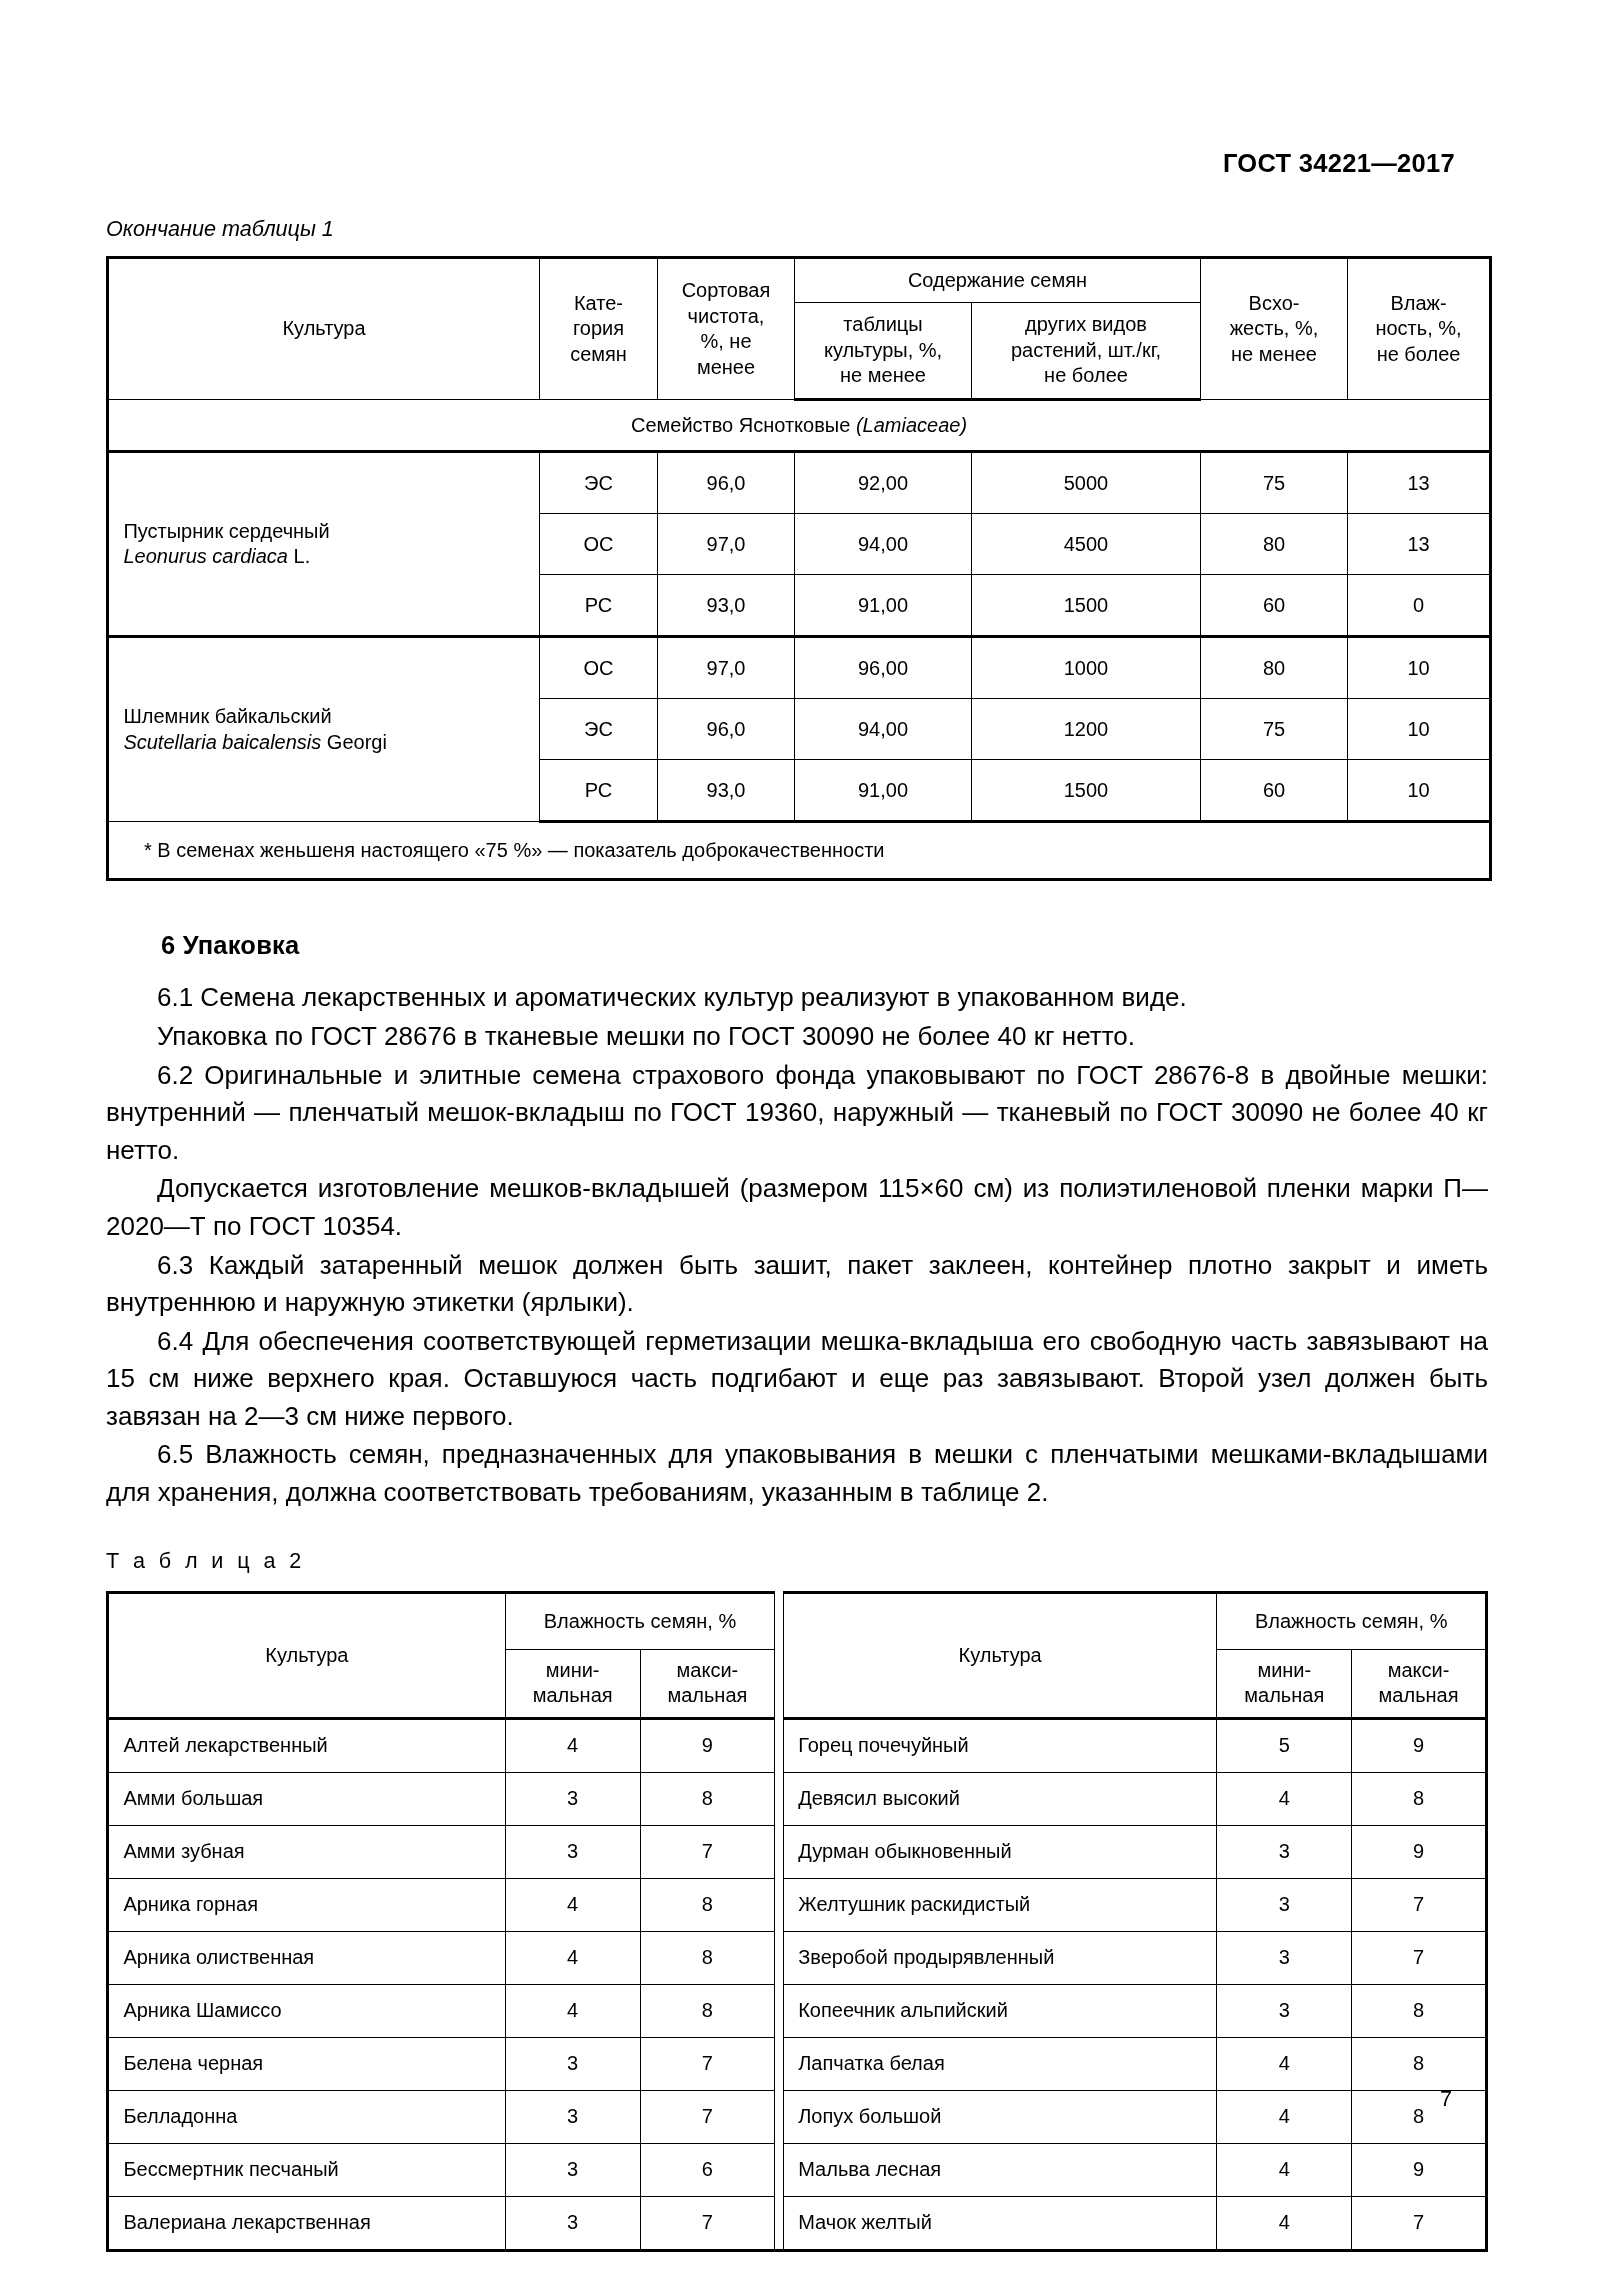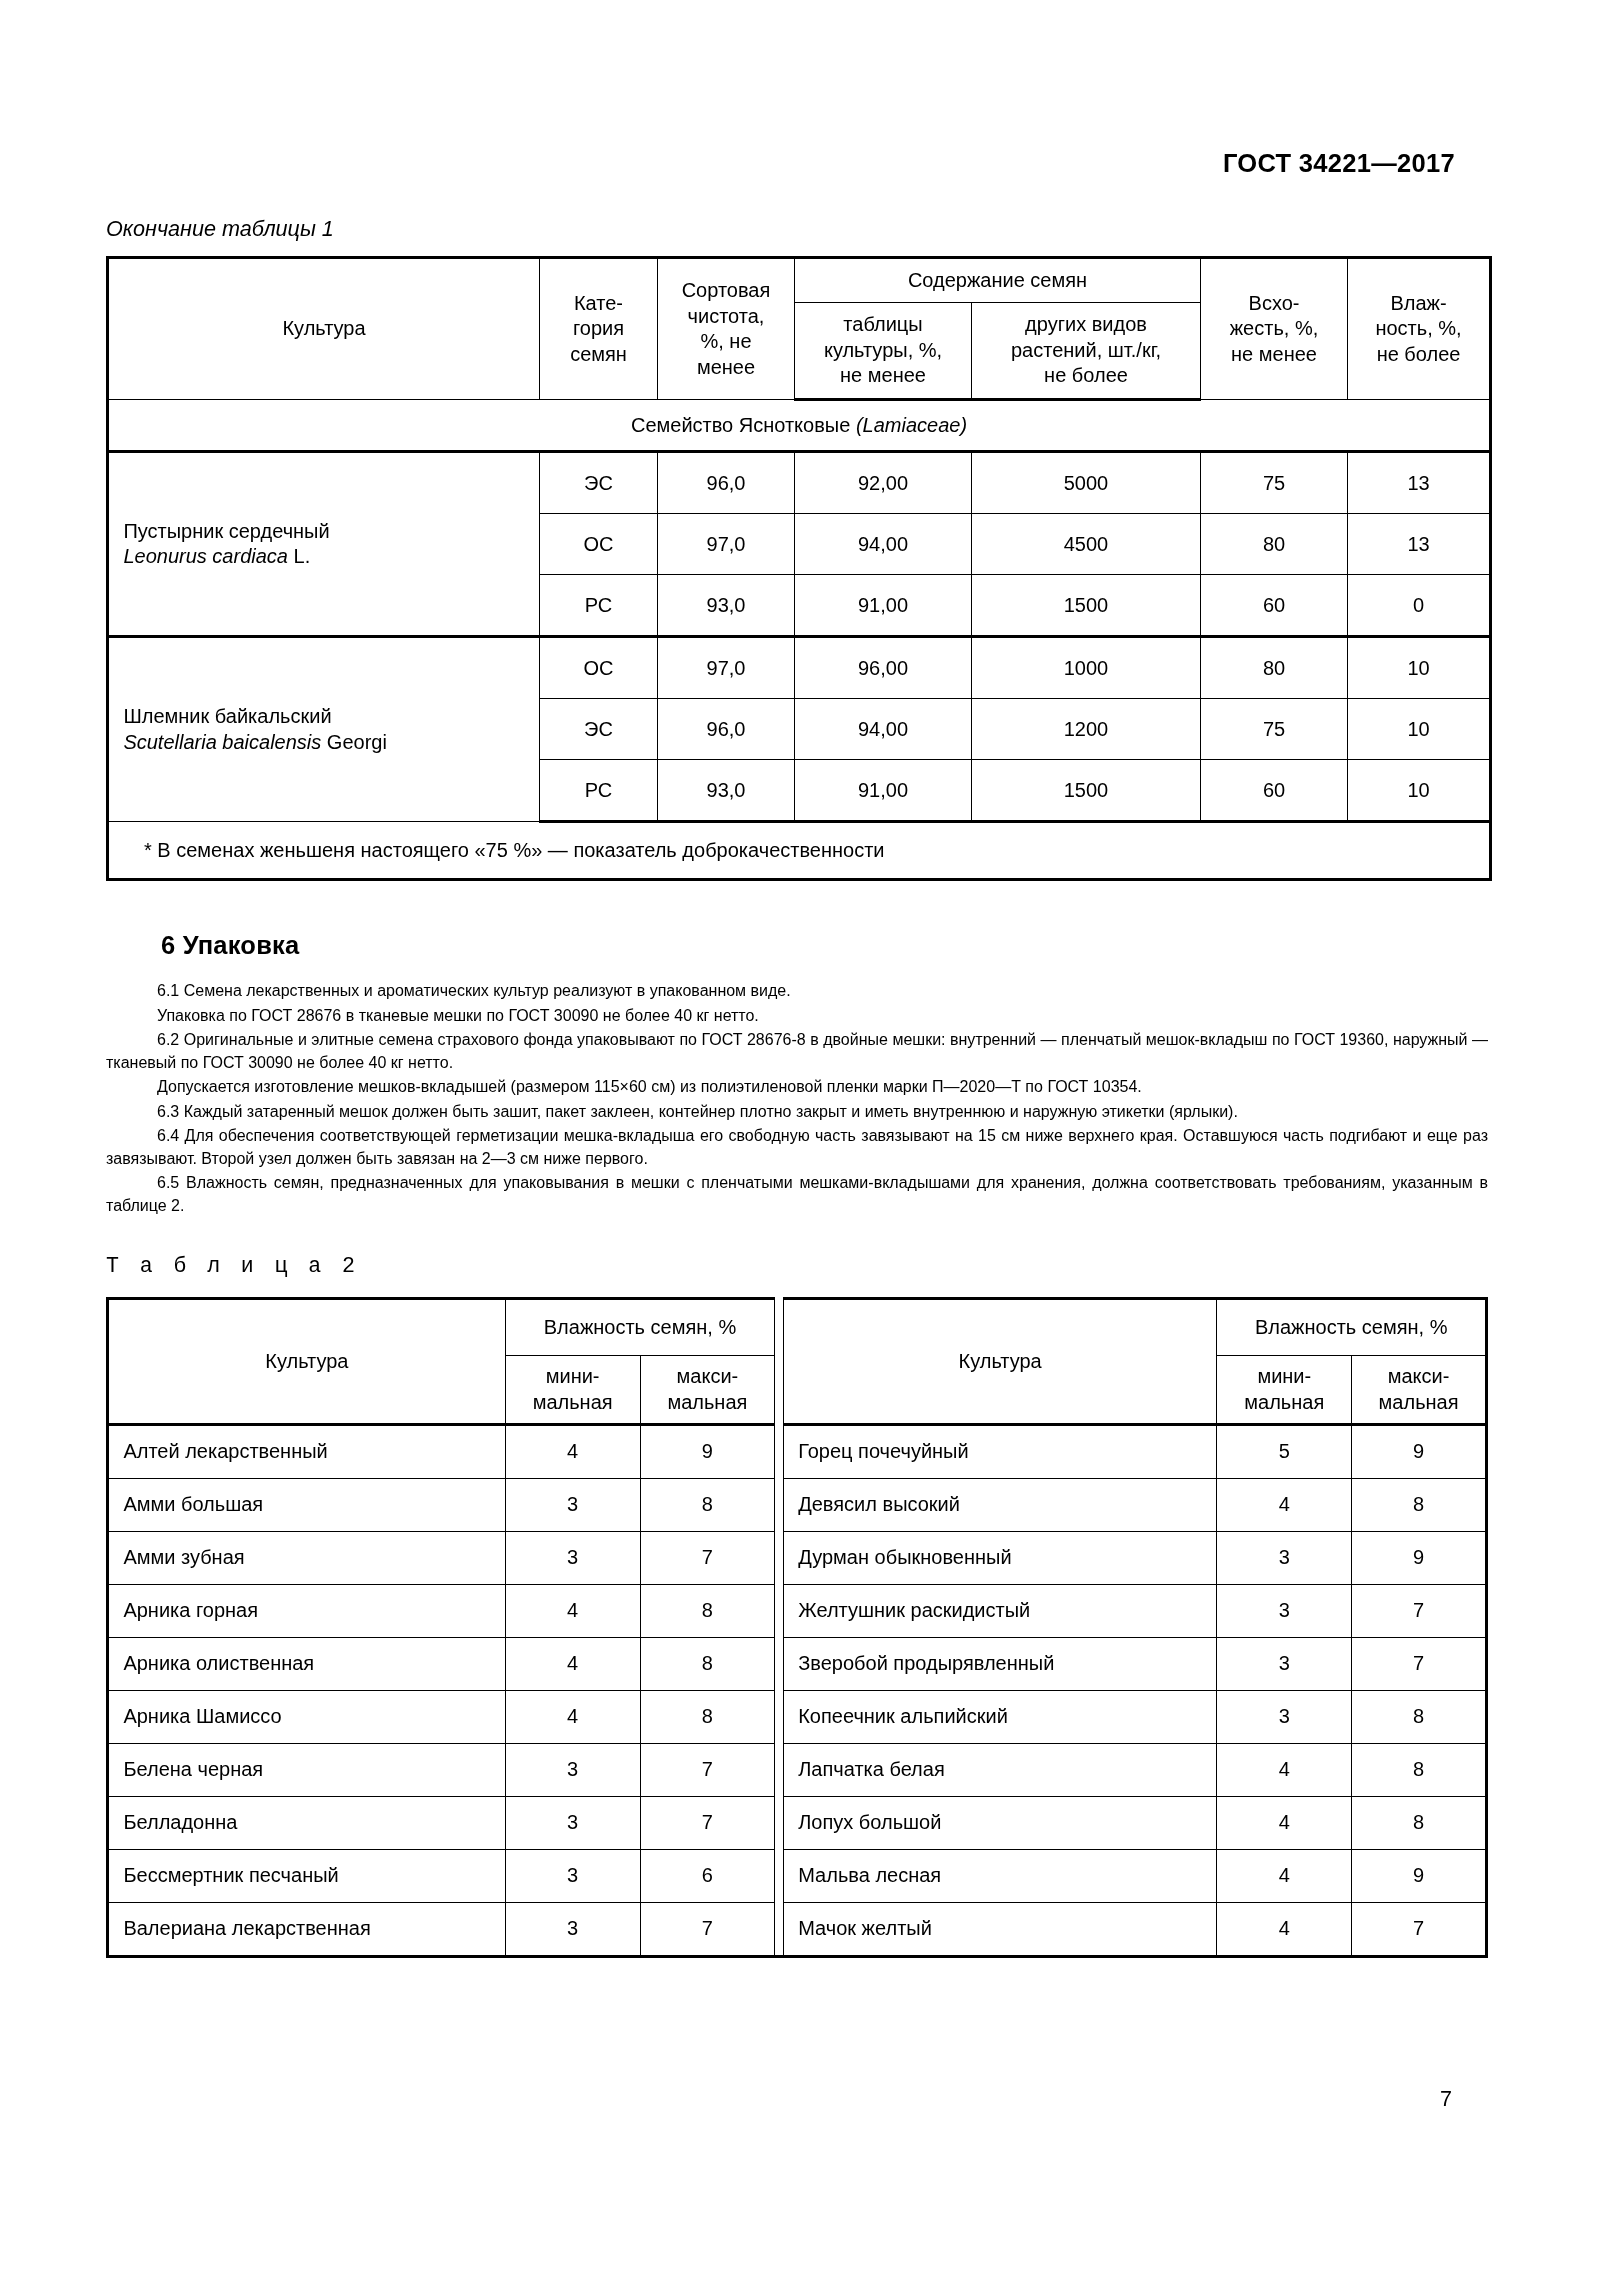--- a/index.html
+++ b/index.html
@@ -48,21 +48,20 @@
     font-style: italic;
     font-size: 21.6px;
     margin: 0 0 14.4px 0;
     line-height: 1.2;
   }
   .tbl-caption-spaced {
     font-size: 21.6px;
     letter-spacing: 3.9px;
     margin: 0 0 17px 0;
     line-height: 1.2;
-    font-family: Liberation Mono, monospace;
   }
 
   
   table.gost {
     border-collapse: collapse;
     width: 1382px;
     table-layout: fixed;
     font-size: 20px;
     line-height: 1.28;
   }
@@ -103,21 +102,21 @@
   }
 
   
   .sec-title {
     font-size: 25.5px;
     font-weight: bold;
     margin: 50px 0 19.6px 55px;
     letter-spacing: 0.2px;
   }
   .para {
-    font-size: 16px;
+    font-size: 26px;
     line-height: 1.44;
     margin: 0 0 0 0;
     text-align: justify;
     text-indent: 51px;
     hyphens: manual;
   }
   .para + .para { margin-top: 1.3px; }
 
   
   #table2 { margin-top: 5.2px; }

